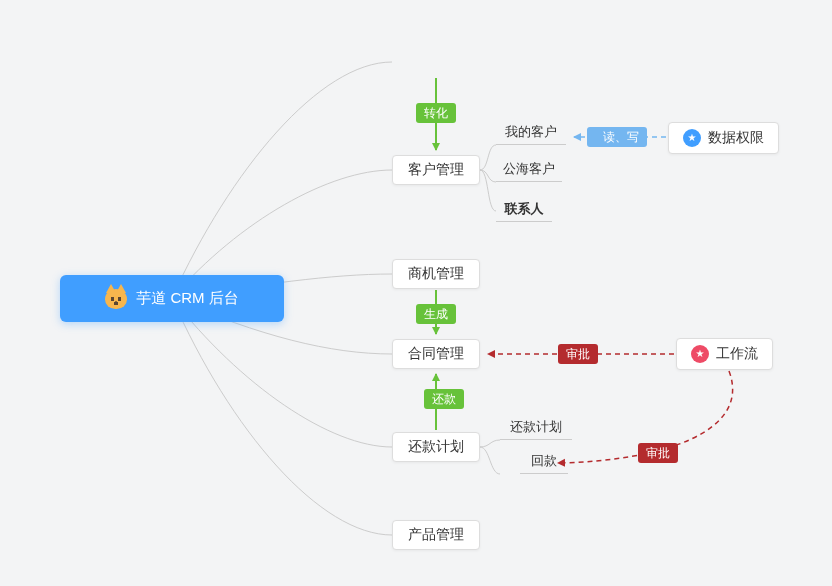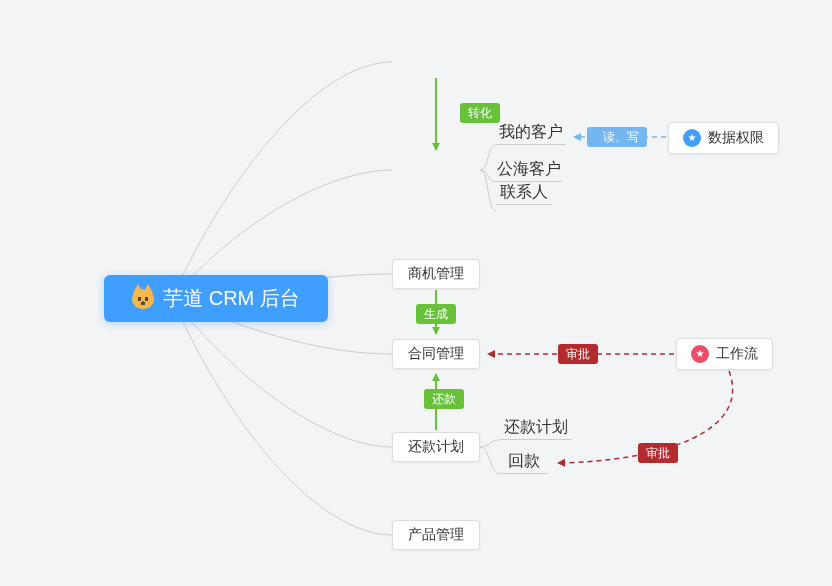--- a/index.html
+++ b/index.html
@@ -20,44 +20,43 @@
     position:absolute; z-index:2;
     background:#fff; border:1px solid var(--node_border,#ddd); border-radius:4px;
     display:flex; align-items:center; justify-content:center;
     font-size:14px; color:var(--text,#333);
     box-shadow:0 1px 3px rgba(0,0,0,.05);
   }
   .branch { width:88px; height:30px; }
   .root-node {
     left:60px; top:275px; width:224px; height:47px;
     background:var(--primary,#409eff); border:none; border-radius:6px;
-    color:#fff; font-size:20px; gap:9px;
+    color:#fff; font-size:15px; gap:9px;
     box-shadow:0 2px 8px rgba(64,158,255,.35);
-    margin-left:44px;
   }
   .dog-icon {
     position:relative; width:22px; height:20px; flex:0 0 auto;
     border-radius:50% 50% 48% 48%;
     background:
       radial-gradient(2px 2px at 34% 50%, #5b4632 96%, transparent),
       radial-gradient(2px 2px at 66% 50%, #5b4632 96%, transparent),
       radial-gradient(2.4px 2px at 50% 72%, #5b4632 96%, transparent),
       #f7b64e;
   }
   .dog-icon::before, .dog-icon::after {
     content:""; position:absolute; top:-5px; width:0; height:0;
     border-left:5px solid transparent; border-right:5px solid transparent;
     border-bottom:9px solid #f7b64e;
   }
   .dog-icon::before { left:1px; }
   .dog-icon::after { right:1px; }
 
   .leaf {
     position:absolute; z-index:2;
-    font-size:16px; line-height:18px; text-align:center;
+    font-size:13px; line-height:18px; text-align:center;
     padding-bottom:3px; border-bottom:1px solid var(--line,#ccc);
     color:var(--text,#333); white-space:nowrap;
   }
 
   .pill {
     position:absolute; z-index:3; transform:translate(-50%,-50%);
     color:#fff; font-size:12px; line-height:1; padding:4px 8px;
     border-radius:3px; white-space:nowrap;
   }
   .pill.green { background:var(--success,#67c23a); }
@@ -113,41 +112,44 @@
 
     <path class="arrow-red" d="M674,354 L488,354" marker-end="url(#m-red)"></path>
     <path class="arrow-red" d="M729,371 C752,432 662,461 558,463" marker-end="url(#m-red)"></path>
   </svg>
 
   <div class="node root-node">
     <span class="dog-icon"></span>
     <span>芋道 CRM 后台</span>
   </div>
 
+  <div class="node branch" style="left:392px;top:155px;">
+    <span>客户管理</span>
+  </div>
   <div class="node branch" style="left:392px;top:259px;">
     <span>商机管理</span>
   </div>
   <div class="node branch" style="left:392px;top:339px;">
     <span>合同管理</span>
   </div>
   <div class="node branch" style="left:392px;top:432px;">
     <span>还款计划</span>
   </div>
   <div class="node branch" style="left:392px;top:520px;">
     <span>产品管理</span>
   </div>
 
   <div class="leaf" style="left:496px;top:123px;width:70px;">我的客户</div>
   <div class="leaf" style="left:496px;top:160px;width:66px;">公海客户</div>
-  <div class="leaf" style="left:496px;top:183px;width:56px;">联系人</div>
+  <div class="leaf" style="left:496px;top:200px;width:56px;font-weight:bold;">联系人</div>
 
   <div class="leaf" style="left:500px;top:418px;width:72px;">还款计划</div>
-  <div class="leaf" style="left:500px;top:452px;width:48px;">回款</div>
+  <div class="leaf" style="left:520px;top:452px;width:48px;">回款</div>
 
-  <div class="pill green" style="left:436px;top:113px;margin-left:44px;">转化</div>
+  <div class="pill green" style="left:436px;top:113px;">转化</div>
   <div class="pill green" style="left:436px;top:314px;">生成</div>
   <div class="pill green" style="left:444px;top:399px;">还款</div>
   <div class="pill blue" style="left:617px;top:137px;padding-left:16px;">读、写</div>
   <div class="pill red" style="left:578px;top:354px;">审批</div>
   <div class="pill red" style="left:658px;top:453px;">审批</div>
 
   <div class="node side-node" style="left:668px;top:122px;">
     <span class="star-badge blue">★</span>
     <span>数据权限</span>
   </div>

